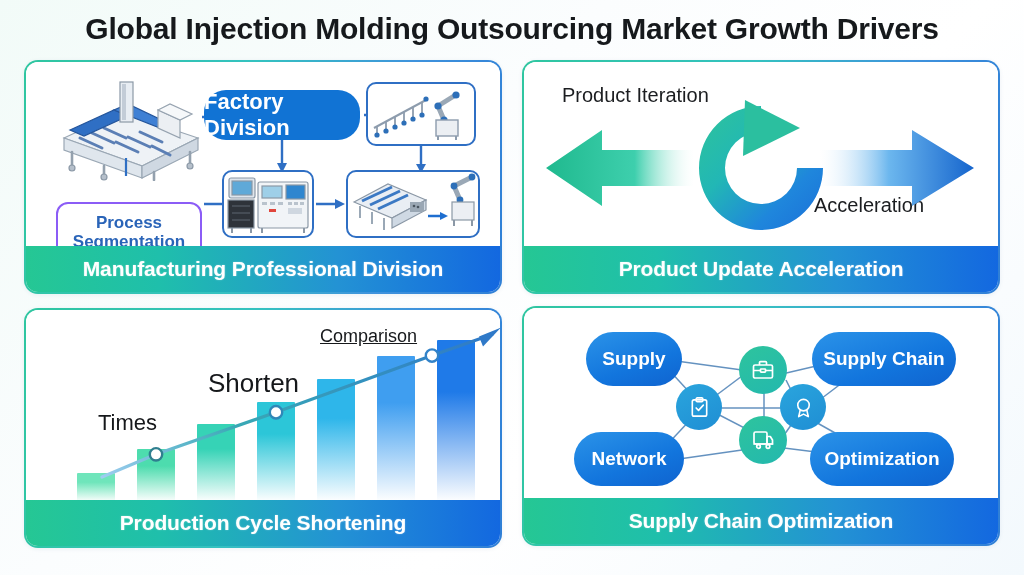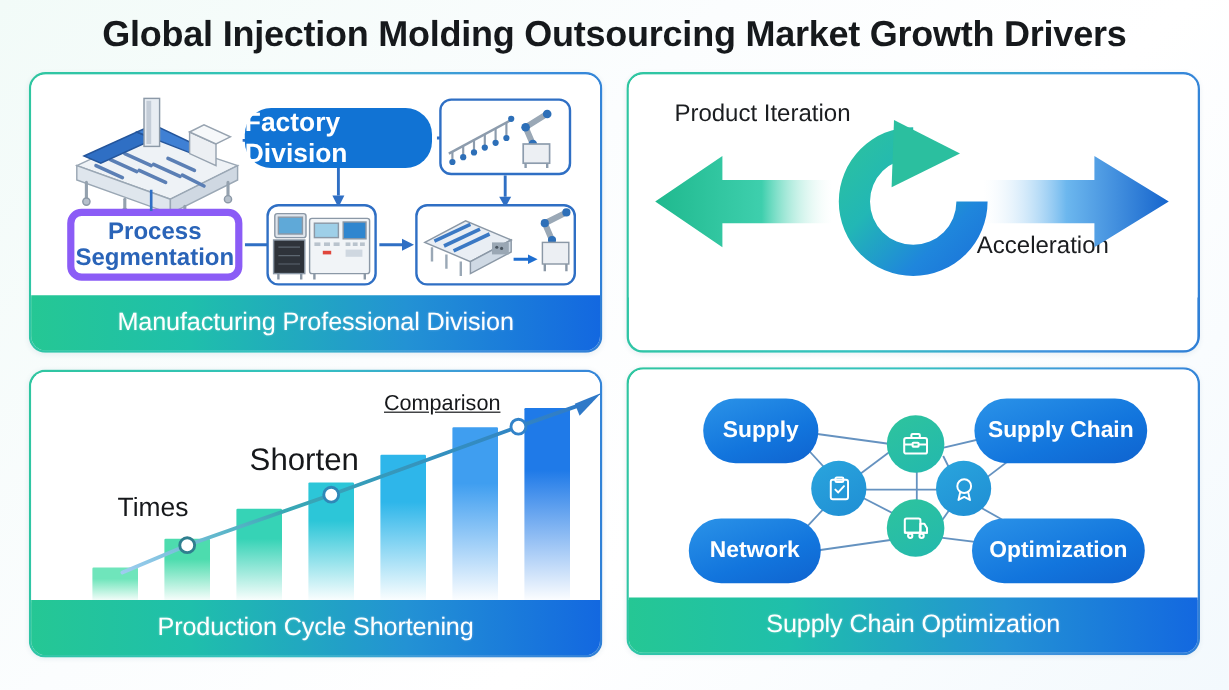--- a/index.html
+++ b/index.html
@@ -58,21 +58,21 @@
     overflow: hidden;
   }
   .card-footer {
     position: absolute;
     left: 2px; right: 2px; bottom: 2px;
     height: 46px;
     border-radius: 0 0 12px 12px;
     background: linear-gradient(90deg, #25c794 0%, #1fbfab 28%, #2392d4 66%, #1368e0 100%);
     color: #ffffff;
     font-size: 21px;
-    font-weight: 400;
+    font-weight: 700;
     display: flex;
     align-items: center;
     justify-content: center;
     letter-spacing: -0.1px;
     text-shadow: 0 0 2px rgba(255,255,255,0.35);
   }
 
   
   .flow-box {
     position: absolute;
@@ -86,31 +86,32 @@
     border-radius: 8px;
     color: #ffffff;
     font-size: 22px;
     font-weight: 600;
     display: flex;
     align-items: center;
     justify-content: center;
   }
   .flow-label-box {
     position: absolute;
-    border: 6px solid #8b5cf6;
+    border: 2px solid #8b5cf6;
     border-radius: 12px;
     background: #ffffff;
     color: #2a64b8;
-    font-size: 20px;
+    font-size: 17px;
     font-weight: 600;
     line-height: 1.12;
     display: flex;
     align-items: center;
     justify-content: center;
     text-align: center;
+    margin-top: 28px;
   }
 
   
   .label-dark {
     position: absolute;
     color: #1b1d20;
     font-size: 19px;
     font-weight: 400;
     white-space: nowrap;
   }
@@ -395,20 +396,21 @@
       <g>
         <path d="M 227 8
                  A 62 62 0 1 0 289 70
                  L 263 70
                  A 36 36 0 1 1 227 34 Z" fill="url(#gRing)"></path>
         <polygon points="211,2 266,30 209,58" fill="#2bbf9f"></polygon>
       </g>
     </svg>
 
   </div>
+  <div class="card-footer">Product Update Acceleration</div>
 </div>
 
 <div class="card" id="card-cycle">
   <div class="card-body">
 
     <div id="bars-layer" style="position:absolute;left:40px;bottom:0;width:420px;height:188px;">
         <div class="bar" style="left: 11.4px; width: 37.2px; height: 29.16px; background: linear-gradient(rgb(111, 229, 187) 0%, rgb(111, 229, 187) 32%, rgba(255, 255, 255, 0.05) 100%);"></div>
         <div class="bar" style="left: 71.4px; width: 37.2px; height: 53.46px; background: linear-gradient(rgb(77, 220, 174) 0%, rgb(77, 220, 174) 32%, rgba(255, 255, 255, 0.05) 100%);"></div>
         <div class="bar" style="left: 131.4px; width: 37.2px; height: 77.76px; background: linear-gradient(rgb(54, 211, 182) 0%, rgb(54, 211, 182) 32%, rgba(255, 255, 255, 0.05) 100%);"></div>
         <div class="bar" style="left: 191.4px; width: 37.2px; height: 100.44px; background: linear-gradient(rgb(44, 198, 216) 0%, rgb(44, 198, 216) 32%, rgba(255, 255, 255, 0.05) 100%);"></div>

